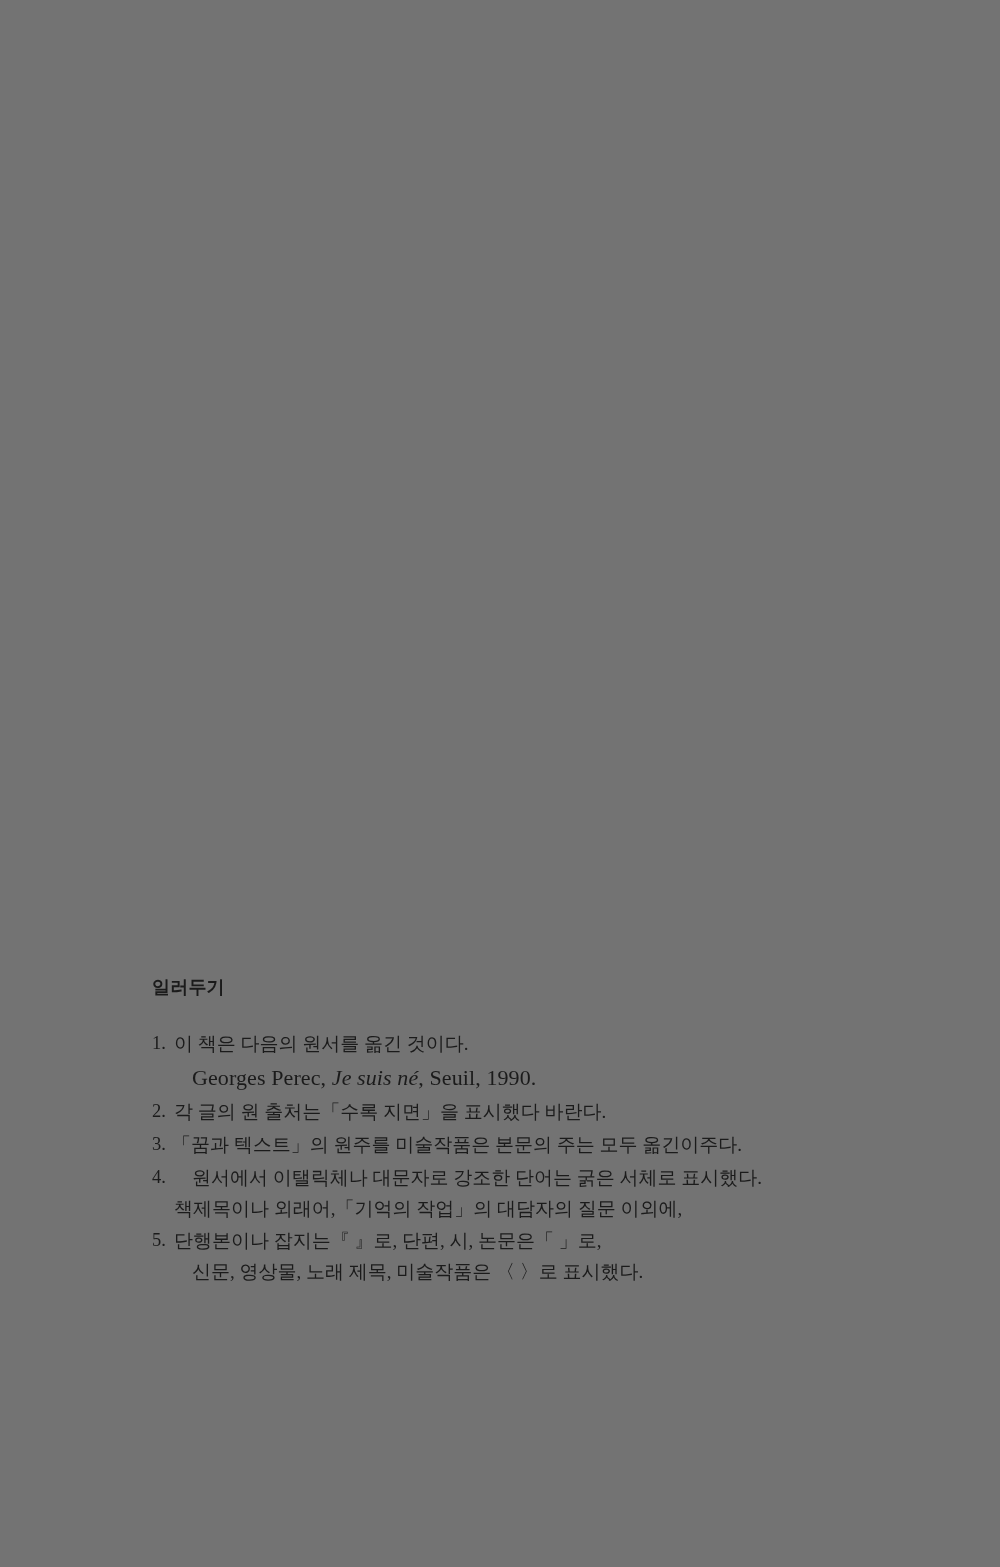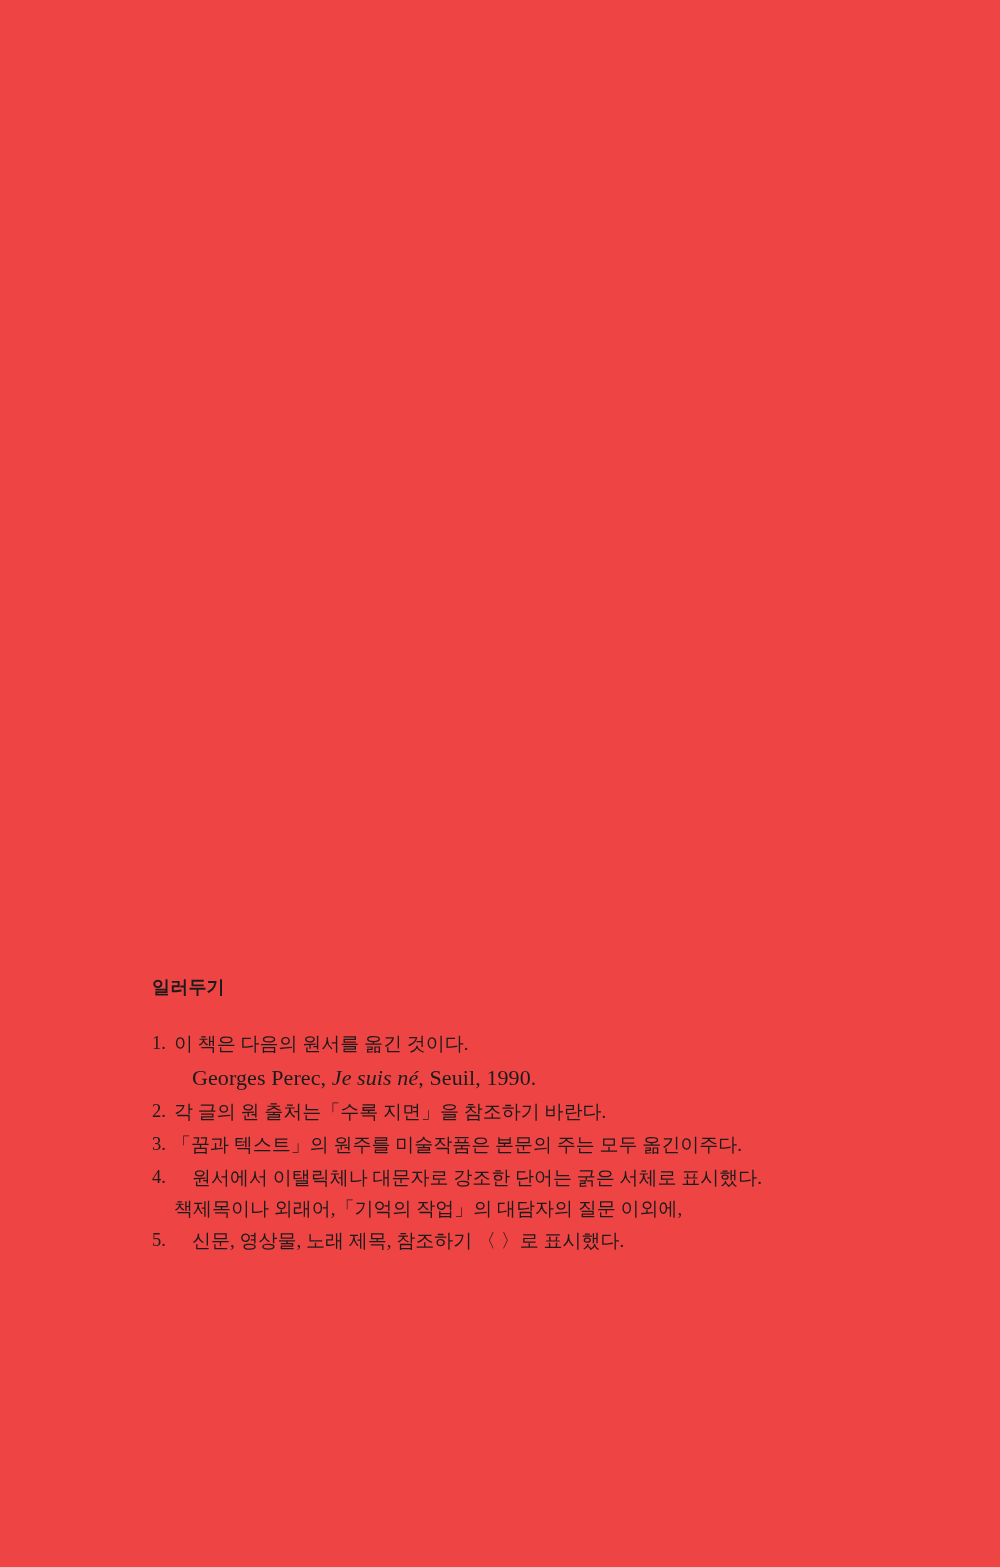--- a/index.html
+++ b/index.html
@@ -12,21 +12,21 @@
     height: 1567px;
     position: relative;
     font-family: "Liberation Serif", serif;
     color: #1a1a1a;
     -webkit-font-smoothing: antialiased;
   }
 
   .page {
     position: absolute;
     inset: 0;
-    background: #ef4444;
+    background: #737373;
   }
 
   .notes-block {
     position: absolute;
     left: 152px;
     top: 975px;
     width: 740px;
   }
 
   .notes-title {
@@ -100,21 +100,21 @@
         <span class="note-num">1.</span>
         <span class="note-body">
           <span class="note-line">이 책은 다음의 원서를 옮긴 것이다.</span>
           <span class="note-line indented cite"><span>Georges Perec, </span><span class="italic">Je suis né</span><span>, Seuil, 1990.</span></span>
         </span>
       </li>
 
       <li class="note-item">
         <span class="note-num">2.</span>
         <span class="note-body">
-          <span class="note-line">각 글의 원 출처는「수록 지면」을 참조하기 바란다.</span>
+          <span class="note-line">각 글의 원 출처는「수록 지면」을 표시했다 바란다.</span>
         </span>
       </li>
 
       <li class="note-item">
         <span class="note-num">3.</span>
         <span class="note-body">
           <span class="note-line tight">「꿈과 텍스트」의 원주를 미술작품은 본문의 주는 모두 옮긴이주다.</span>
         </span>
       </li>
 
@@ -122,19 +122,20 @@
         <span class="note-num">4.</span>
         <span class="note-body">
           <span class="note-line indented">원서에서 이탤릭체나 대문자로 강조한 단어는 굵은 서체로 표시했다.</span>
           <span class="note-line">책제목이나 외래어,「기억의 작업」의 대담자의 질문 이외에,</span>
         </span>
       </li>
 
       <li class="note-item">
         <span class="note-num">5.</span>
         <span class="note-body">
-          <span class="note-line indented">신문, 영상물, 노래 제목, 참조하기 〈 〉로 표시했다.</span>
+          <span class="note-line">단행본이나 잡지는『 』로, 단편, 시, 논문은「 」로,</span>
+          <span class="note-line indented">신문, 영상물, 노래 제목, 미술작품은 〈 〉로 표시했다.</span>
         </span>
       </li>
 
     </ol>
   </section>
 </div>
 
 </body></html>

